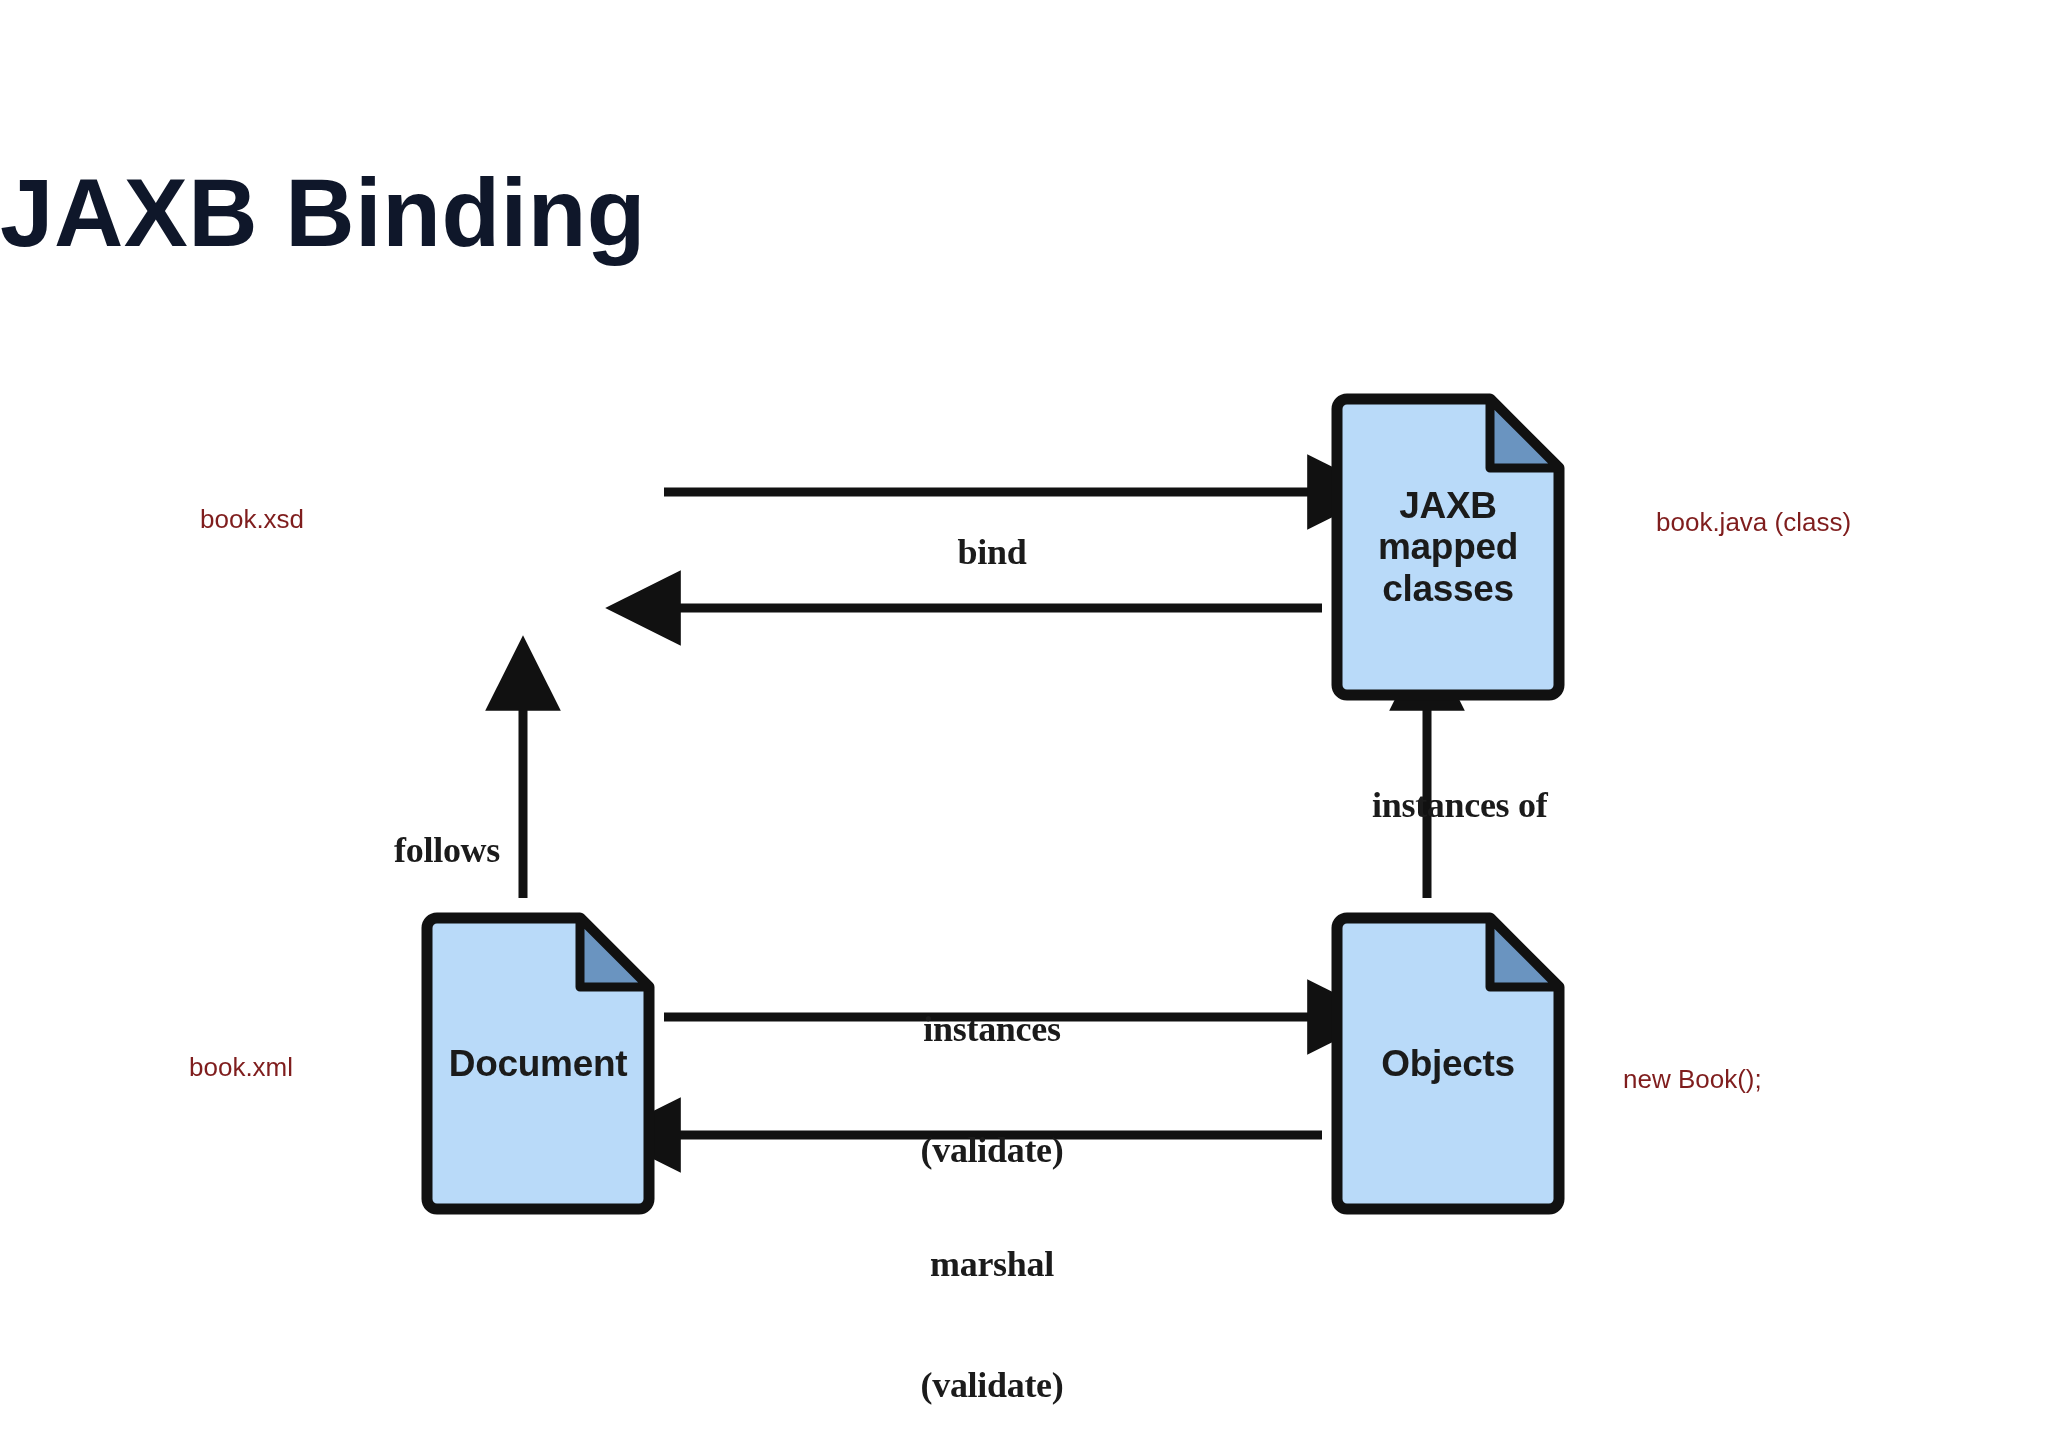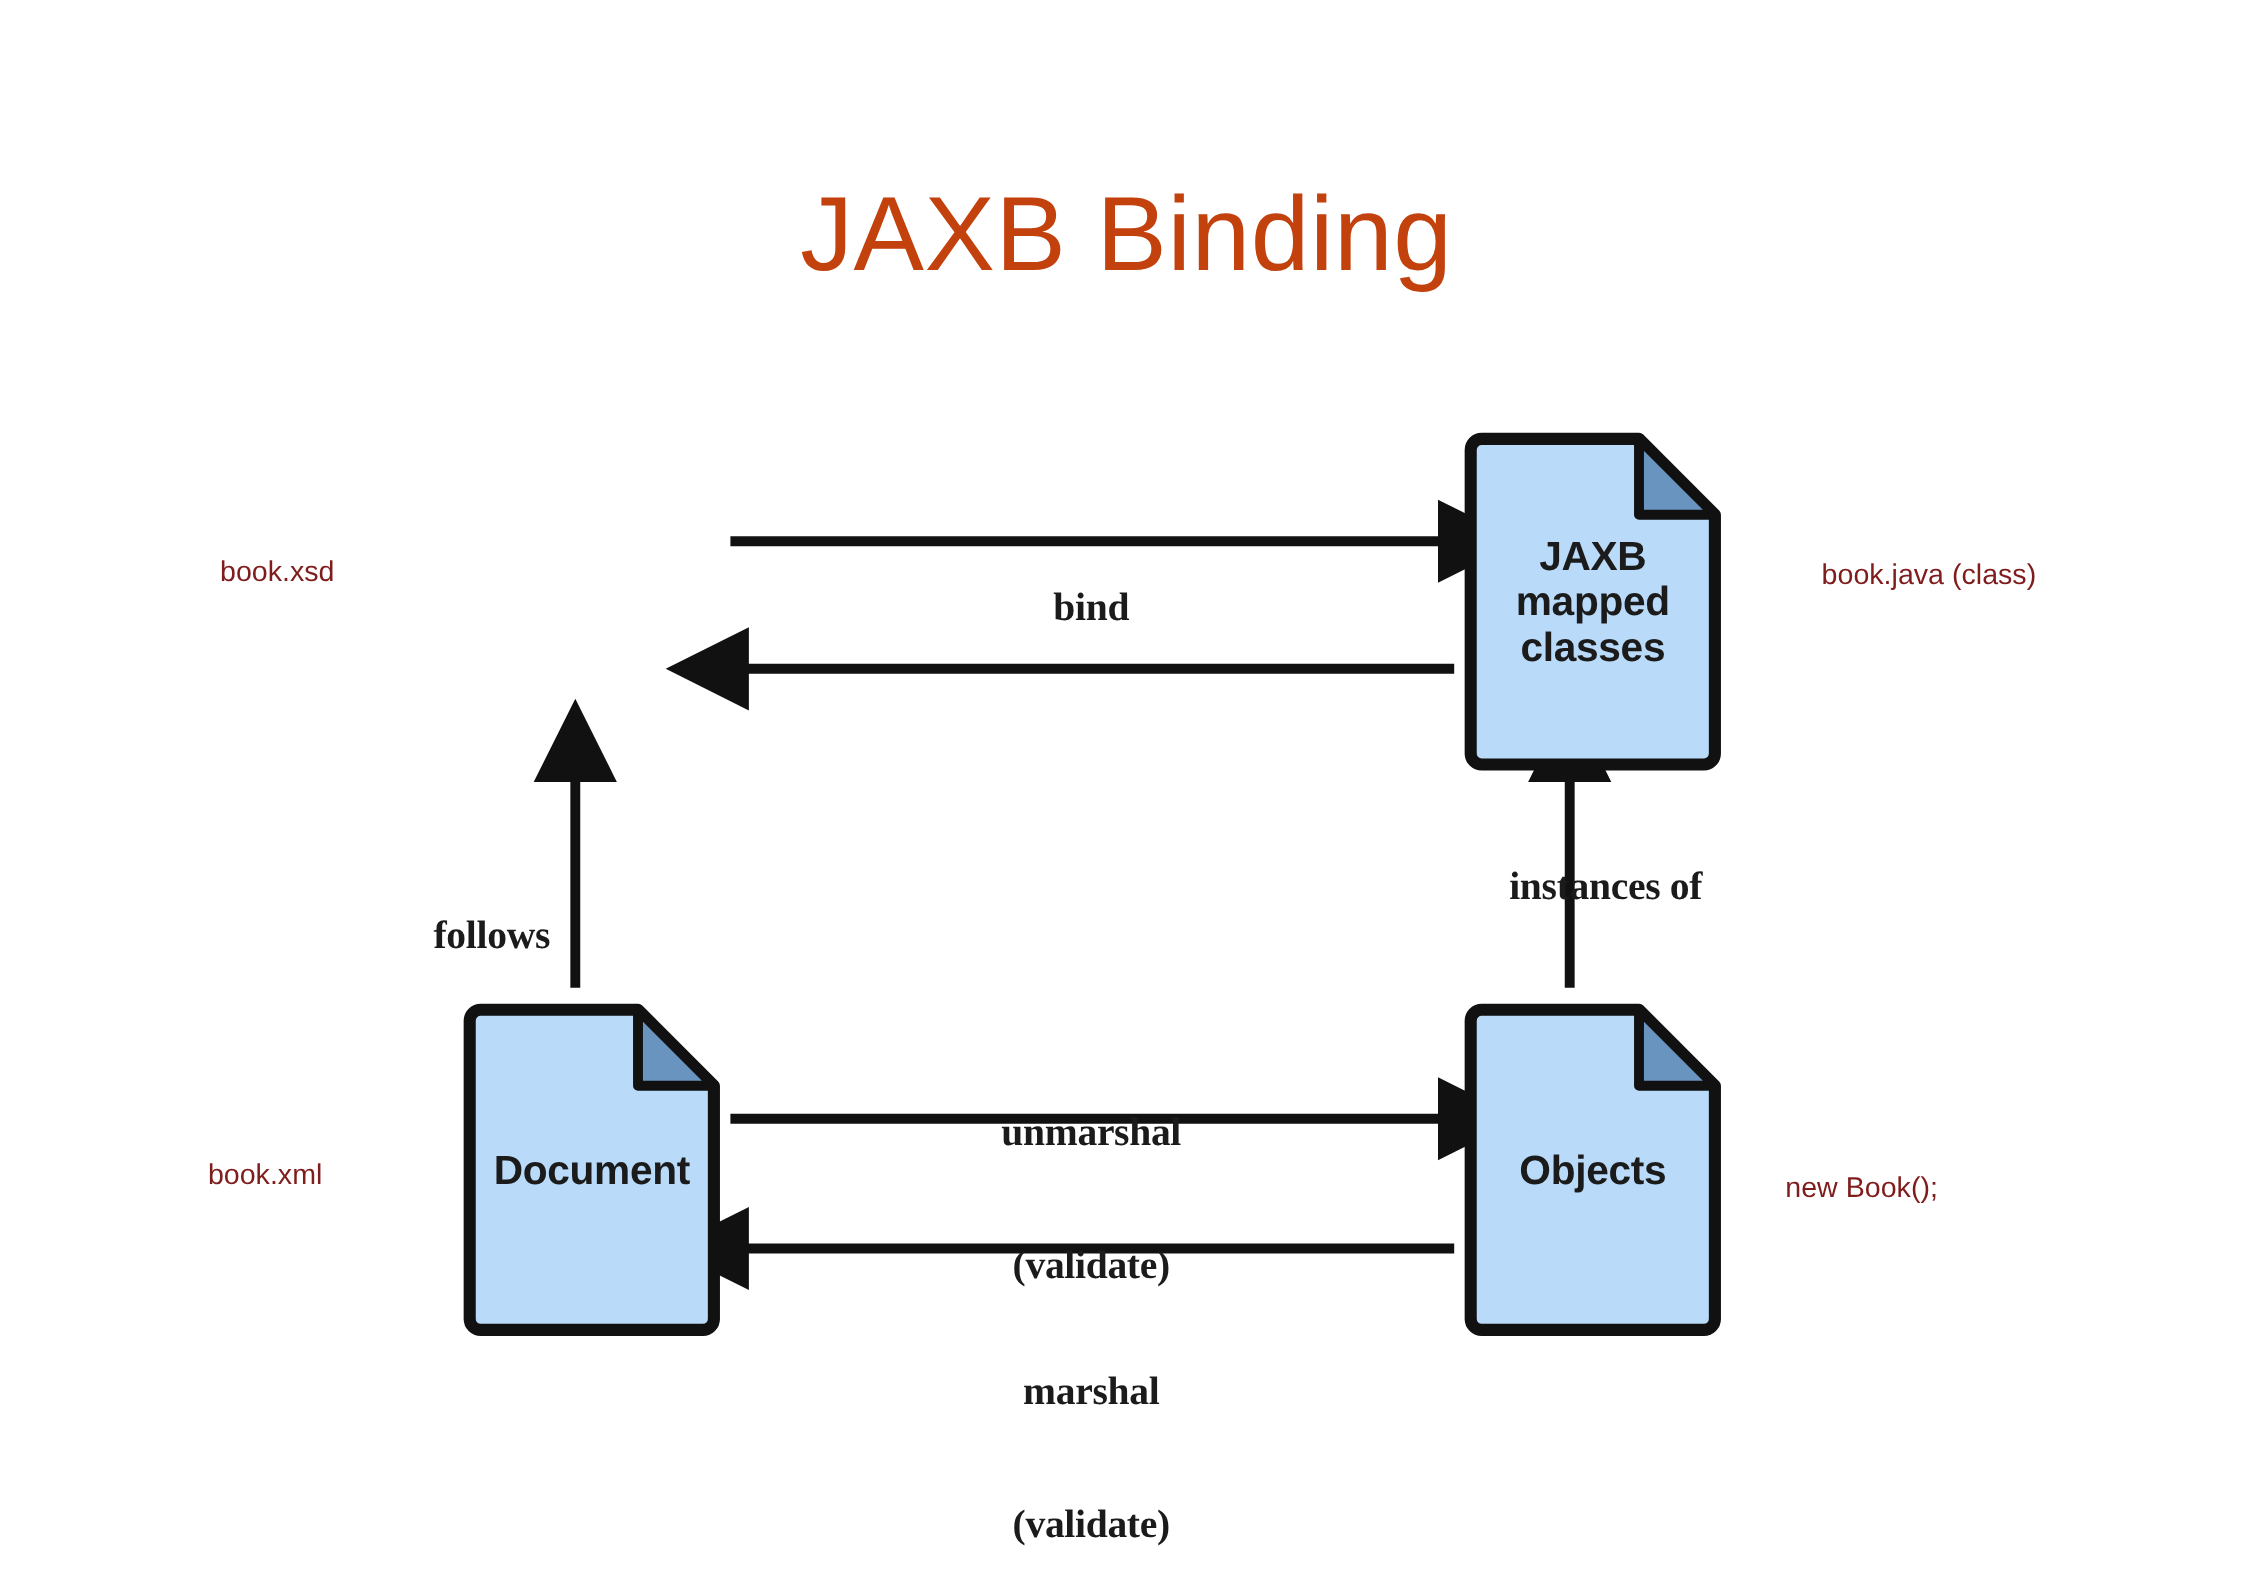--- a/index.html
+++ b/index.html
@@ -17,25 +17,24 @@
     background: #ffffff;
     overflow: hidden;
   }
 
   
   #title {
     position: absolute;
     left: 0;
     top: 160px;
     width: 2048px;
-    text-align: center;
     font-family: "Liberation Sans", sans-serif;
     font-size: 96px;
-    font-weight: 400;
-    color: #c2410c;
+    font-weight: 700;
+    color: #0f172a;
     letter-spacing: 0.5px;
     line-height: 1.1;
   }
 
   
   .doc-node {
     position: absolute;
   }
   .doc-node svg {
     position: absolute;
@@ -163,21 +162,21 @@
     <div class="doc-label">Objects</div>
   </div>
 
   <div class="edge-label center" style="left:992px; top:532px;">bind</div>
 
   <div class="edge-label rightalign" style="left:500px; top:785px;margin-top:45px;">follows</div>
 
   <div class="edge-label leftalign" style="left:1372px; top:785px;">instances of</div>
 
   <div class="edge-label center" style="left:992px; top:928px;">
-    <div>unmarshal</div>
+    <div>instances</div>
     <div>(validate)</div>
   </div>
 
   <div class="edge-label center" style="left:992px; top:1163px;">
     <div>marshal</div>
     <div>(validate)</div>
   </div>
 
   <div class="anno-label" style="left:200px; top:505px;">book.xsd</div>
 

